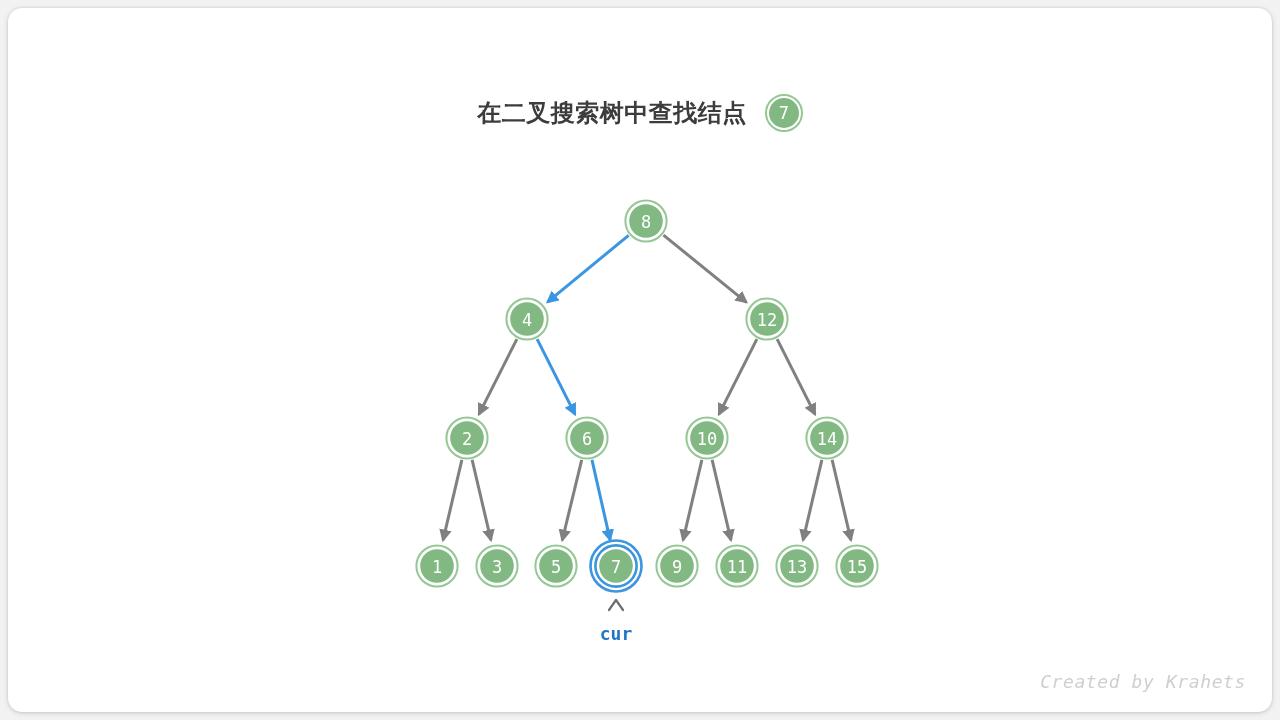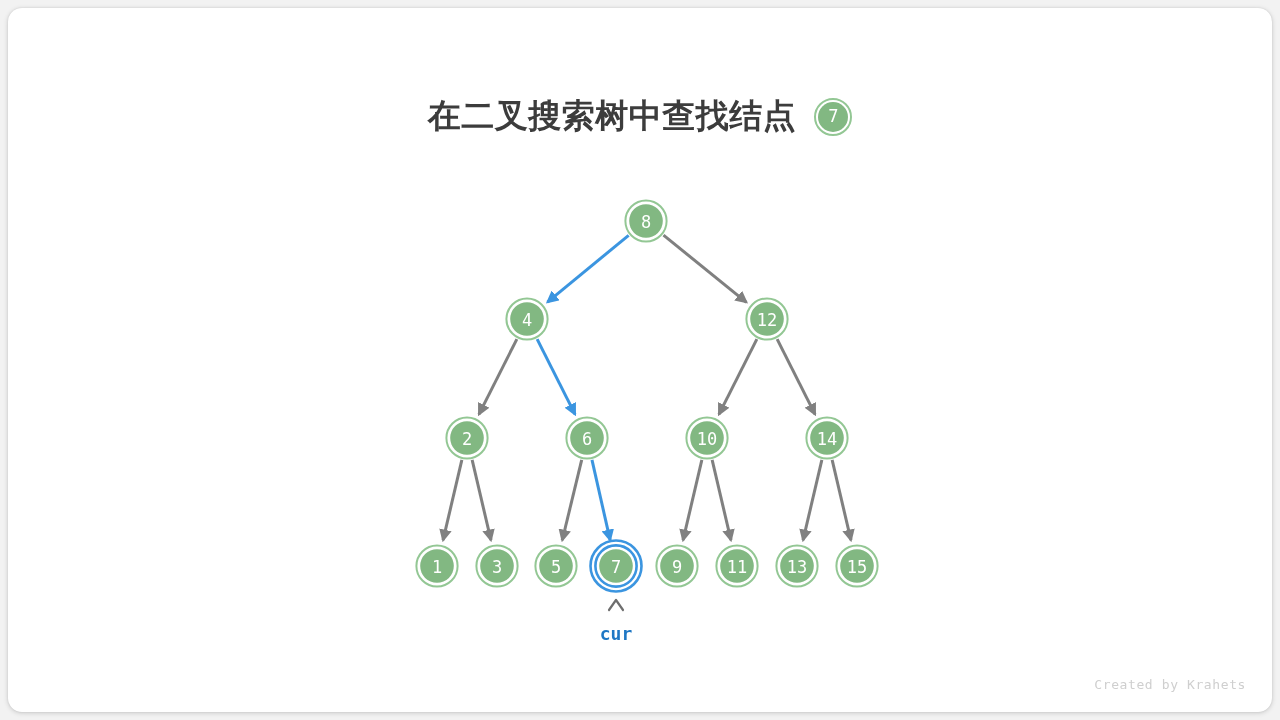--- a/index.html
+++ b/index.html
@@ -33,21 +33,21 @@
     left: 0;
     top: 86px;
     width: 1264px;
     display: flex;
     align-items: center;
     justify-content: center;
     gap: 18px;
   }
   #title-text {
     font-family: "DejaVu Sans", "Liberation Sans", sans-serif;
-    font-size: 33px;
+    font-size: 24px;
     font-weight: bold;
     color: #3c3c3c;
     letter-spacing: 0.5px;
     white-space: nowrap;
   }
   .node-chip {
     position: relative;
     width: 38px;
     height: 38px;
     flex: 0 0 auto;
@@ -123,24 +123,25 @@
     font-size: 18px;
     font-weight: bold;
     fill: #1f77c4;
     text-anchor: middle;
   }
   #footer {
     position: absolute;
     right: 26px;
     bottom: 20px;
     font-family: "DejaVu Sans Mono", "Liberation Mono", monospace;
-    font-size: 13px;
+    font-size: 18px;
     color: #cfcfcf;
     letter-spacing: 0.6px;
     white-space: nowrap;
+    font-style: italic;
   }
 </style>
 </head>
 <body>
 
 <div id="root">
   <div id="card">
 
     <div id="title-row">
       <span id="title-text">在二叉搜索树中查找结点</span>

